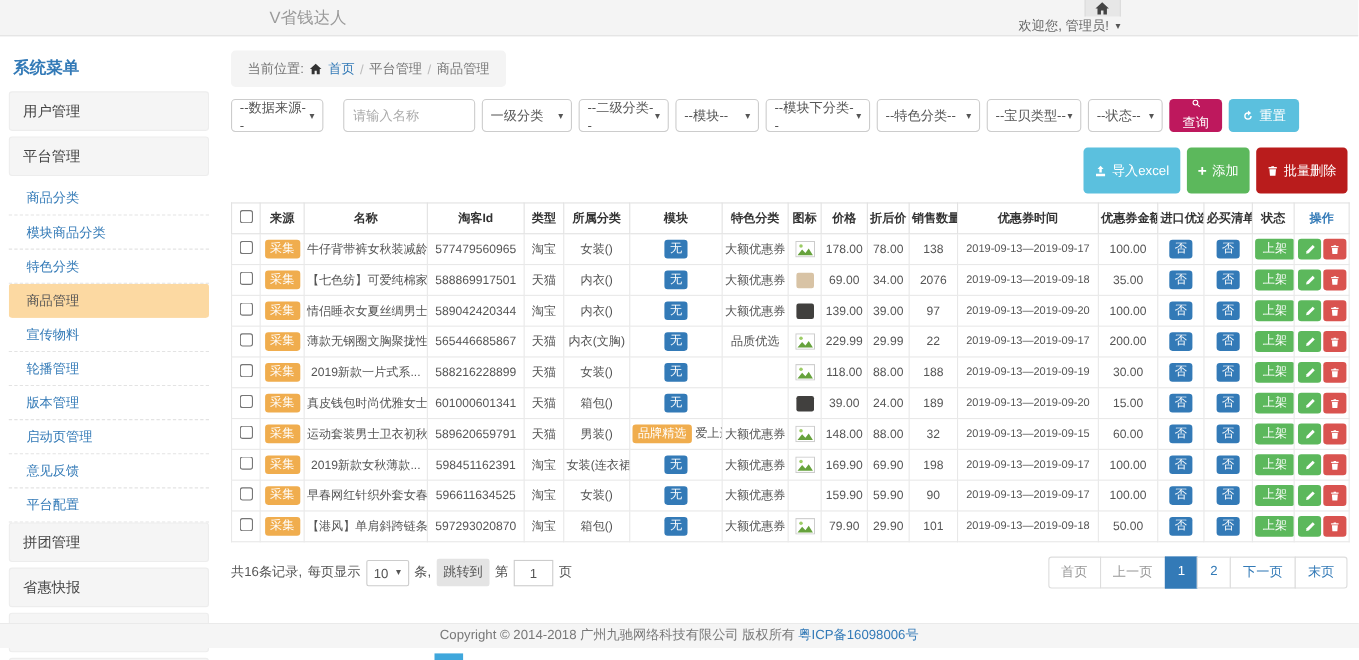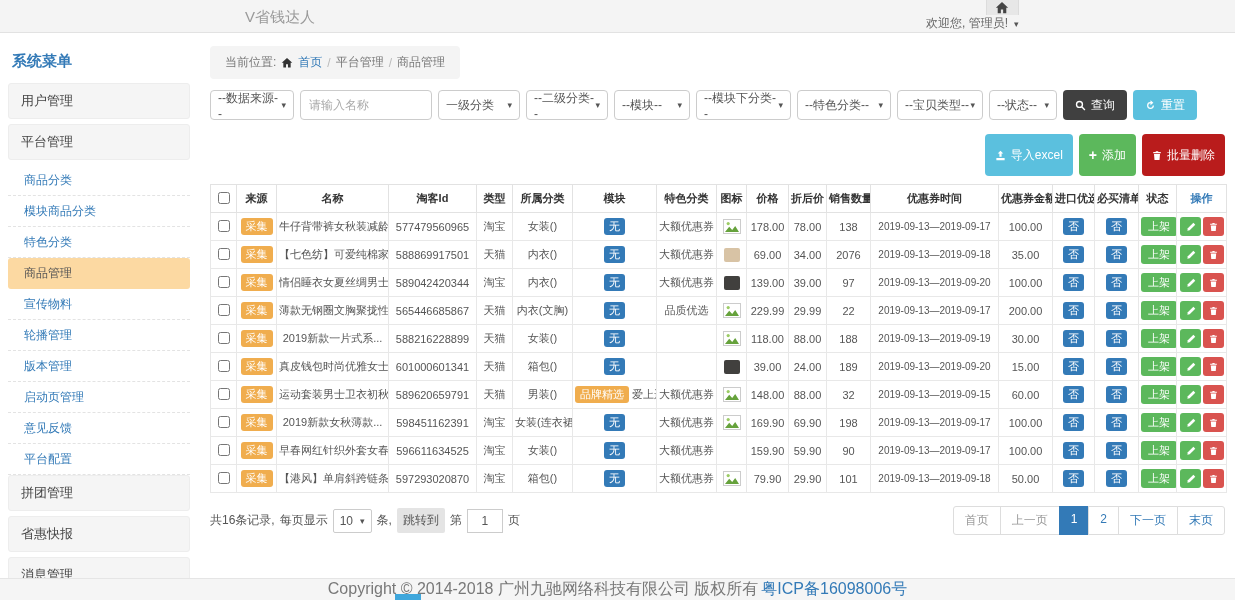--- a/index.html
+++ b/index.html
@@ -28,21 +28,21 @@
   .bc-sep { color:#bbb; }
   
   .filter-bar { display:flex; align-items:center; gap:6px; margin-top:11px; }
   #filter-controls { display:contents; }
   .f-select { height:30px; border:1px solid #ccc; border-radius:4px; background:#fff; display:flex;
     align-items:center; justify-content:space-between; padding:0 7px; font-size:12px; color:#555; cursor:pointer; flex:none; }
   .f-input { height:30px; border:1px solid #ccc; border-radius:4px; padding:0 8px; font-size:12px; color:#555; flex:none; }
   .f-input::placeholder { color:#aaa; }
   .btn { height:30px; border:none; border-radius:4px; color:#fff; font-size:12px; display:inline-flex;
     align-items:center; gap:5px; padding:0 12px; cursor:pointer; flex:none; }
-  .btn-primary { background:#404040; }
+  .btn-primary { background:#be185d;flex-direction:column; }
   .btn-info { background:#5bc0de; }
   .btn-success { background:#5cb85c; }
   .btn-danger-light { background:#b91c1c; }
   
   .actions { display:flex; justify-content:flex-end; gap:6px; margin-top:14px; }
   .actions .btn { height:42px; font-size:12px; padding:0 10px; }
   .plus-ico { font-size:14px; font-weight:bold; line-height:1; }
   
   table { width:1015px; border-collapse:collapse; table-layout:fixed; margin-top:8px; font-size:11px; }
   th { border:1px solid #e2e2e2; padding:6px 2px; font-weight:bold; color:#333; text-align:center; background:#fff; white-space:nowrap; overflow:hidden; }
@@ -65,22 +65,22 @@
   .pp-select { border:1px solid #ccc; border-radius:2px; height:24px; display:inline-flex; align-items:center; gap:7px; padding:0 6px; cursor:pointer; background:#fff; }
   .jump-chip { background:#e4e4e4; border-radius:2px; padding:4px 6px; color:#555; cursor:pointer; }
   .page-input { width:36px; height:24px; border:1px solid #ccc; text-align:center; font-size:12px; color:#555; }
   .pager-pages { display:flex; }
   .pg { border:1px solid #ddd; background:#fff; color:#337ab7; padding:5px 11px; margin-left:-1px; cursor:pointer; }
   .pg:first-child { border-radius:3px 0 0 3px; margin-left:0; }
   .pg:last-child { border-radius:0 3px 3px 0; }
   .pg-m { color:#999; }
   .pg-a { background:#337ab7; border-color:#337ab7; color:#fff; }
   
-  .footer { position:fixed; left:0; right:0; bottom:0; height:22px; background:#f5f5f5; border-top:1px solid #e5e5e5;
-    display:flex; align-items:center; justify-content:center; gap:3px; font-size:16px; color:#787878; z-index:20; }
+  .footer { position:fixed; left:0; right:0; bottom:12px; height:22px; background:#f5f5f5; border-top:1px solid #e5e5e5;
+    display:flex; align-items:center; justify-content:center; gap:3px; font-size:12px; color:#787878; z-index:20; }
   .footer a { color:#337ab7; text-decoration:none; cursor:pointer; }
   .blue-artifact { position:fixed; left:395px; bottom:0; width:26px; height:6px; background:#3fa7dc; z-index:30; }
 </style>
 </head>
 <body>
 
 <div class="topbar">
   <div class="brand">V省钱达人</div>
   <div class="topbar-right">
     <div class="home-box">
@@ -129,21 +129,21 @@
       <span class="bc-sep">/</span>
       <span>平台管理</span>
       <span class="bc-sep">/</span>
       <span>商品管理</span>
     </div>
 
     <div class="filter-bar">
       <span id="filter-controls"><div class="f-select" style="width: 84px;">
             <span>--数据来源--</span>
             <span class="caret">▾</span>
-          </div><input class="f-input" placeholder="请输入名称" style="width: 132px;"><div class="f-select" style="width: 82px;">
+          </div><input class="f-input" placeholder="请输入名称" style="width: 120px; margin-left: 12px;"><div class="f-select" style="width: 82px;">
             <span>一级分类</span>
             <span class="caret">▾</span>
           </div><div class="f-select" style="width: 82px;">
             <span>--二级分类--</span>
             <span class="caret">▾</span>
           </div><div class="f-select" style="width: 76px;">
             <span>--模块--</span>
             <span class="caret">▾</span>
           </div><div class="f-select" style="width: 95px;">
             <span>--模块下分类--</span>

